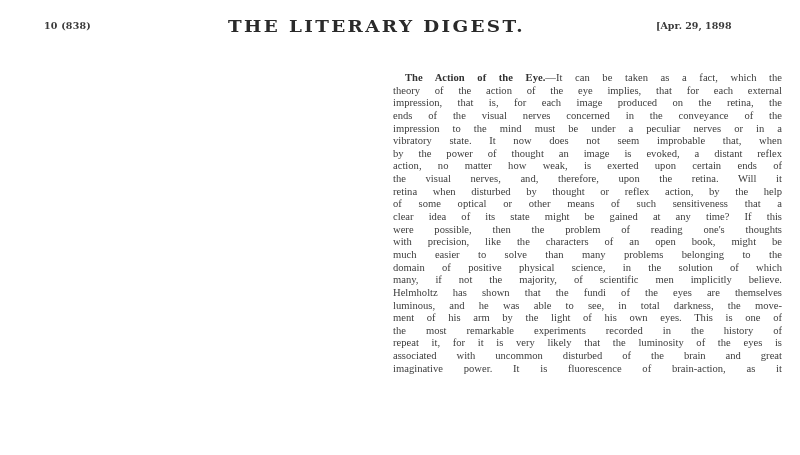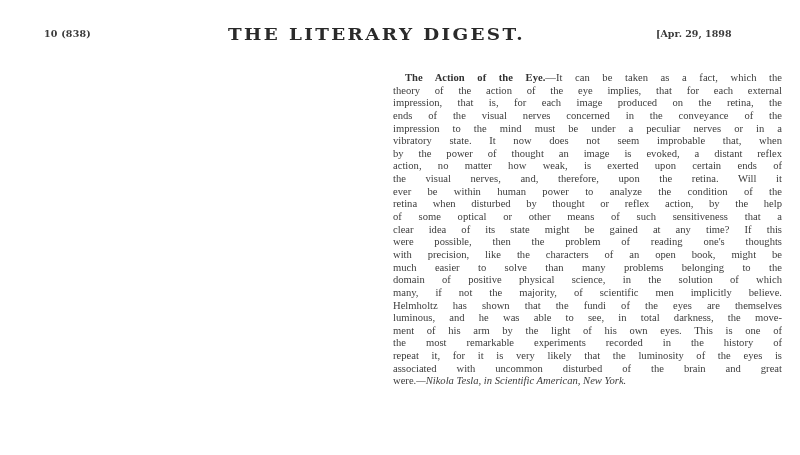--- a/index.html
+++ b/index.html
@@ -9,21 +9,21 @@
     }
     body {
       width: 800px;
       height: 455px;
       position: relative;
       overflow: hidden;
       color: #2b2b2b;
     }
     .page-header {
       position: absolute;
-      top: 16px;
+      top: 8px;
       left: 0;
       width: 758px;
       height: 36px;
     }
     .page-number {
       position: absolute;
       left: 44px;
       top: 12px;
       font-family: "DejaVu Serif", serif;
       font-size: 9.5px;
@@ -97,29 +97,28 @@
 <div class="article">
   <span class="line first"><span class="title-run">The Action of the Eye.</span><span>—It can be taken as a fact, which the</span></span>
   <span class="line">theory of the action of the eye implies, that for each external</span>
   <span class="line">impression, that is, for each image produced on the retina, the</span>
   <span class="line">ends of the visual nerves concerned in the conveyance of the</span>
   <span class="line">impression to the mind must be under a peculiar nerves or in a</span>
   <span class="line">vibratory state.   It now does not seem improbable that, when</span>
   <span class="line">by the power of thought an image is evoked, a distant reflex</span>
   <span class="line">action, no matter how weak, is exerted upon certain ends of</span>
   <span class="line">the visual nerves, and, therefore, upon the retina.   Will it</span>
-  <span class="line">ever be within human power to analyze the condition of the</span>
   <span class="line">retina when disturbed by thought or reflex action, by the help</span>
   <span class="line">of some optical or other means of such sensitiveness that a</span>
   <span class="line">clear idea of its state might be gained at any time?   If this</span>
   <span class="line">were possible, then the problem of reading one's thoughts</span>
   <span class="line">with precision, like the characters of an open book, might be</span>
   <span class="line">much easier to solve than many problems belonging to the</span>
   <span class="line">domain of positive physical science, in the solution of which</span>
   <span class="line">many, if not the majority, of scientific men implicitly believe.</span>
   <span class="line">Helmholtz has shown that the fundi of the eyes are themselves</span>
   <span class="line">luminous, and he was able to see, in total darkness, the move-</span>
   <span class="line">ment of his arm by the light of his own eyes.   This is one of</span>
   <span class="line">the most remarkable experiments recorded in the history of</span>
   <span class="line">repeat it, for it is very likely that the luminosity of the eyes is</span>
   <span class="line">associated with uncommon disturbed of the brain and great</span>
-  <span class="line last"><span>were.</span><span class="attribution">—Nikola Tesla, in Scientific American, New York.</span></span>
+  <span class="line">imaginative power.   It is fluorescence of brain-action, as it</span>
 </div>
 
 </body></html>

